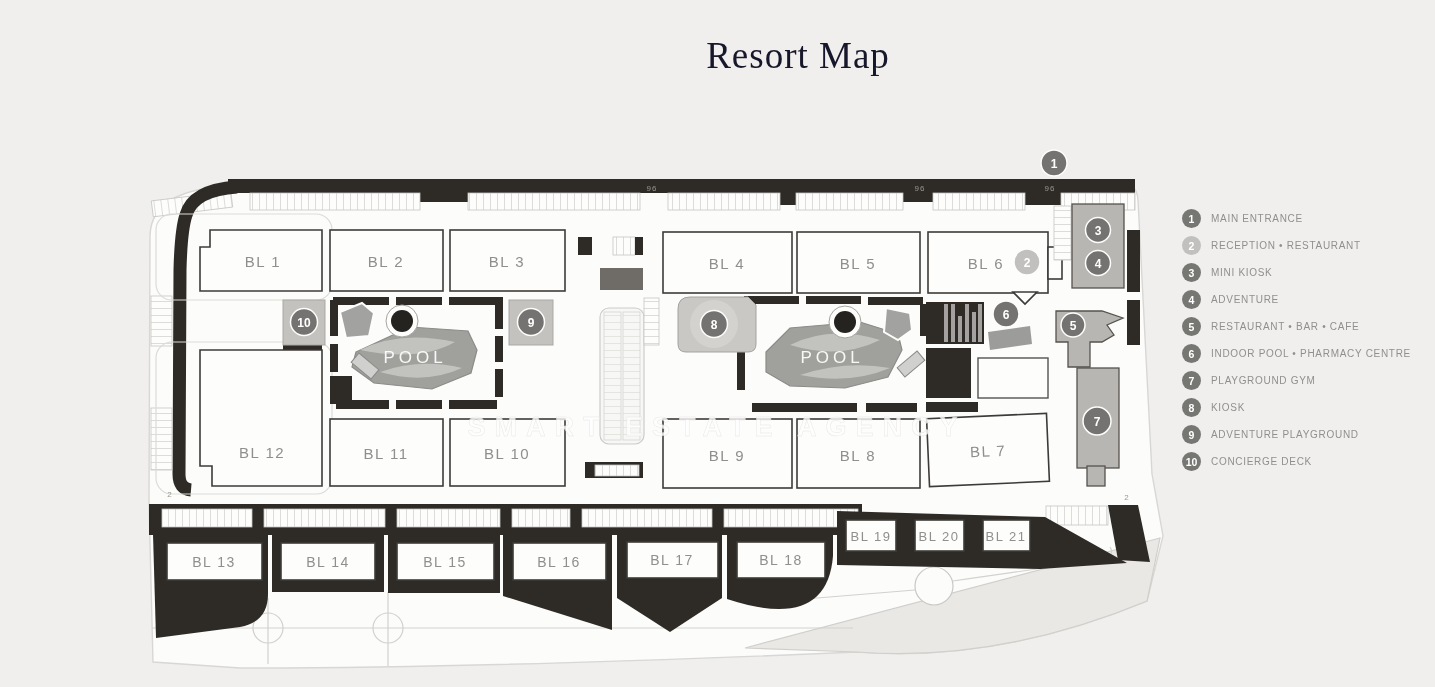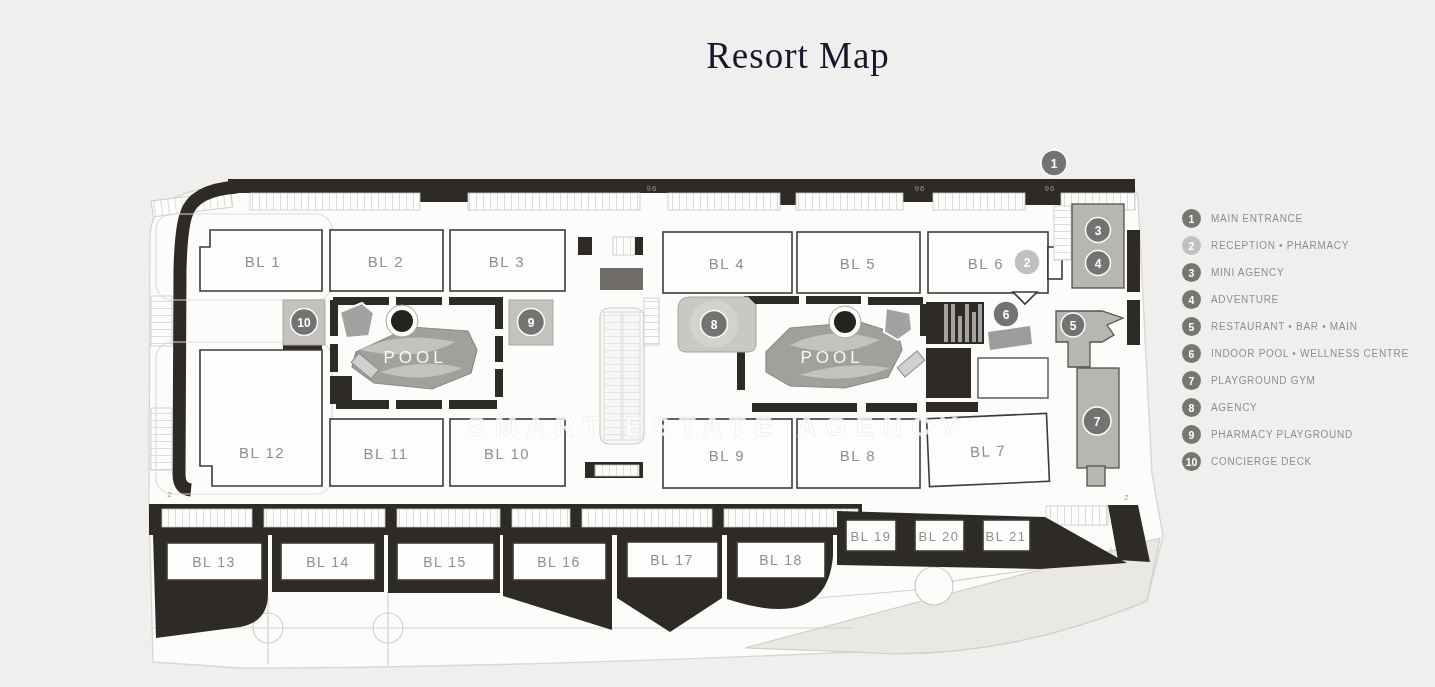--- a/index.html
+++ b/index.html
@@ -358,49 +358,49 @@
     <text class="wm" x="717" y="436">SMART ESTATE AGENCY</text>
   </svg>
 
   <div class="legend">
     <div class="lg-row">
       <span class="lg-circle">1</span>
       <span class="lg-label">MAIN ENTRANCE</span>
     </div>
     <div class="lg-row">
       <span class="lg-circle light">2</span>
-      <span class="lg-label">RECEPTION • PHARMACY</span>
+      <span class="lg-label">RECEPTION • RESTAURANT</span>
     </div>
     <div class="lg-row">
       <span class="lg-circle">3</span>
-      <span class="lg-label">MINI AGENCY</span>
+      <span class="lg-label">MINI KIOSK</span>
     </div>
     <div class="lg-row">
       <span class="lg-circle">4</span>
       <span class="lg-label">ADVENTURE</span>
     </div>
     <div class="lg-row">
       <span class="lg-circle">5</span>
-      <span class="lg-label">RESTAURANT • BAR • MAIN</span>
+      <span class="lg-label">RESTAURANT • BAR • CAFE</span>
     </div>
     <div class="lg-row">
       <span class="lg-circle">6</span>
-      <span class="lg-label">INDOOR POOL • WELLNESS CENTRE</span>
+      <span class="lg-label">INDOOR POOL • PHARMACY CENTRE</span>
     </div>
     <div class="lg-row">
       <span class="lg-circle">7</span>
       <span class="lg-label">PLAYGROUND GYM</span>
     </div>
     <div class="lg-row">
       <span class="lg-circle">8</span>
-      <span class="lg-label">AGENCY</span>
+      <span class="lg-label">KIOSK</span>
     </div>
     <div class="lg-row">
       <span class="lg-circle">9</span>
-      <span class="lg-label">PHARMACY PLAYGROUND</span>
+      <span class="lg-label">ADVENTURE PLAYGROUND</span>
     </div>
     <div class="lg-row">
       <span class="lg-circle">10</span>
       <span class="lg-label">CONCIERGE DECK</span>
     </div>
   </div>
 
 </div>
 
 </body></html>

